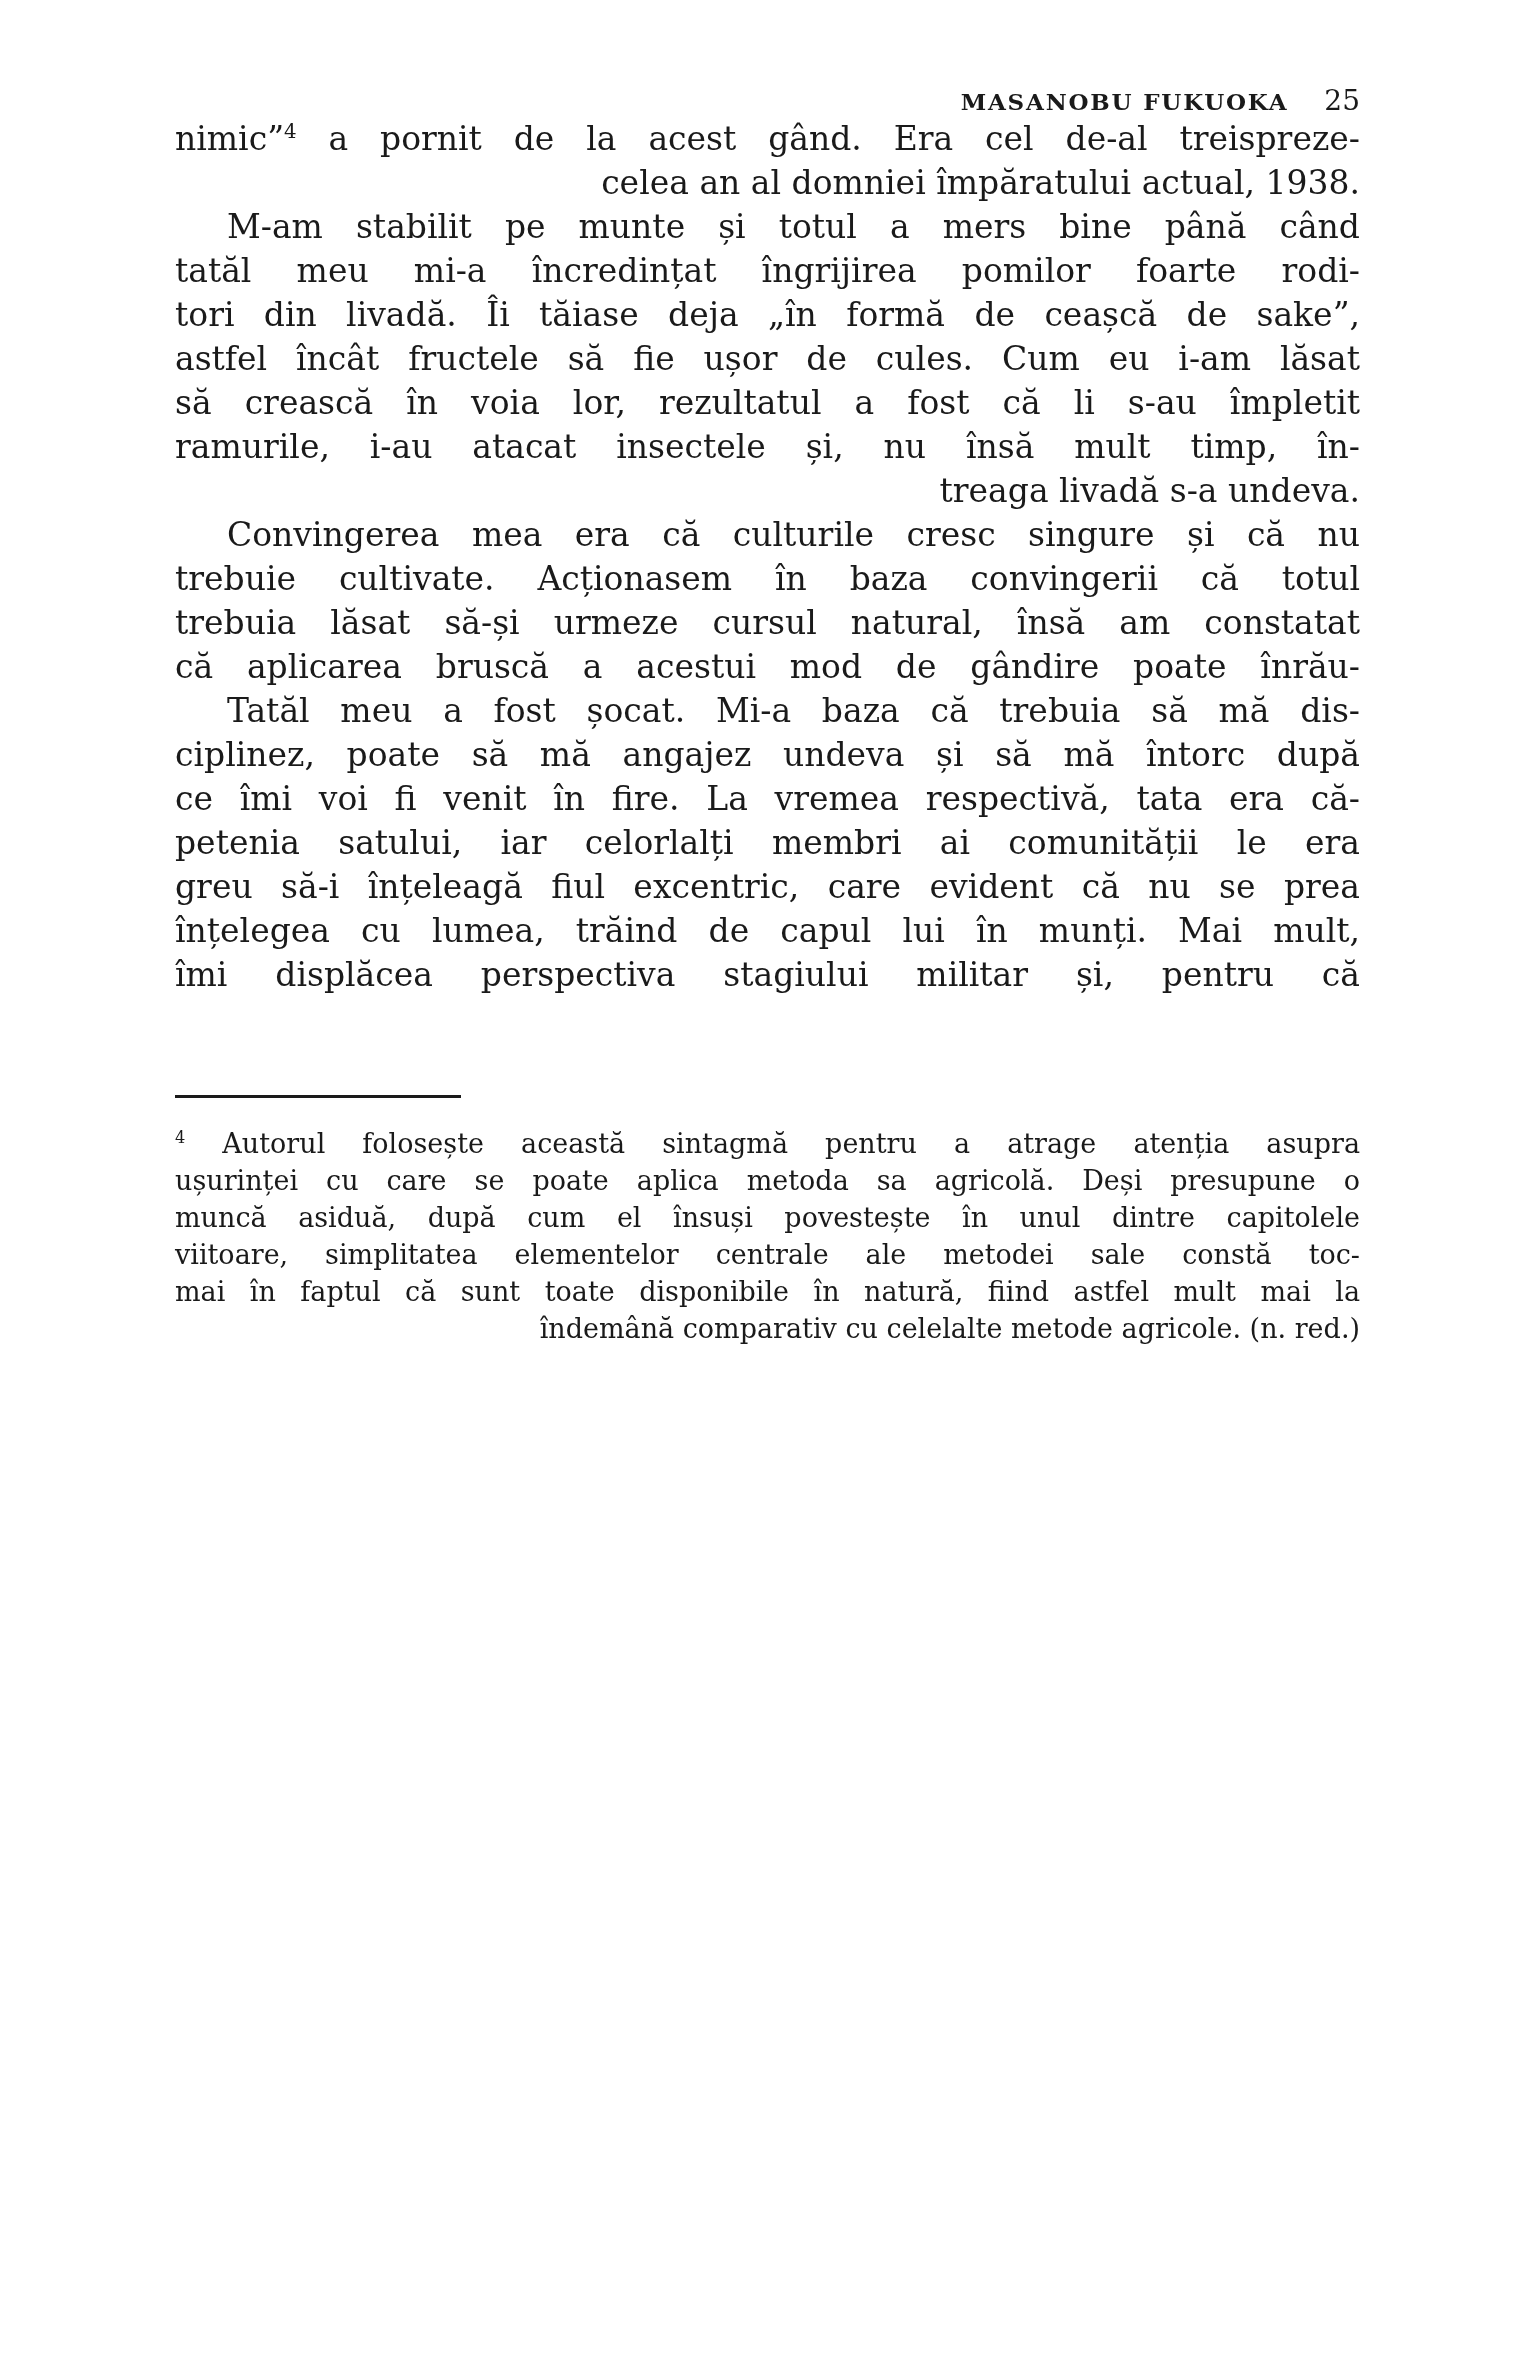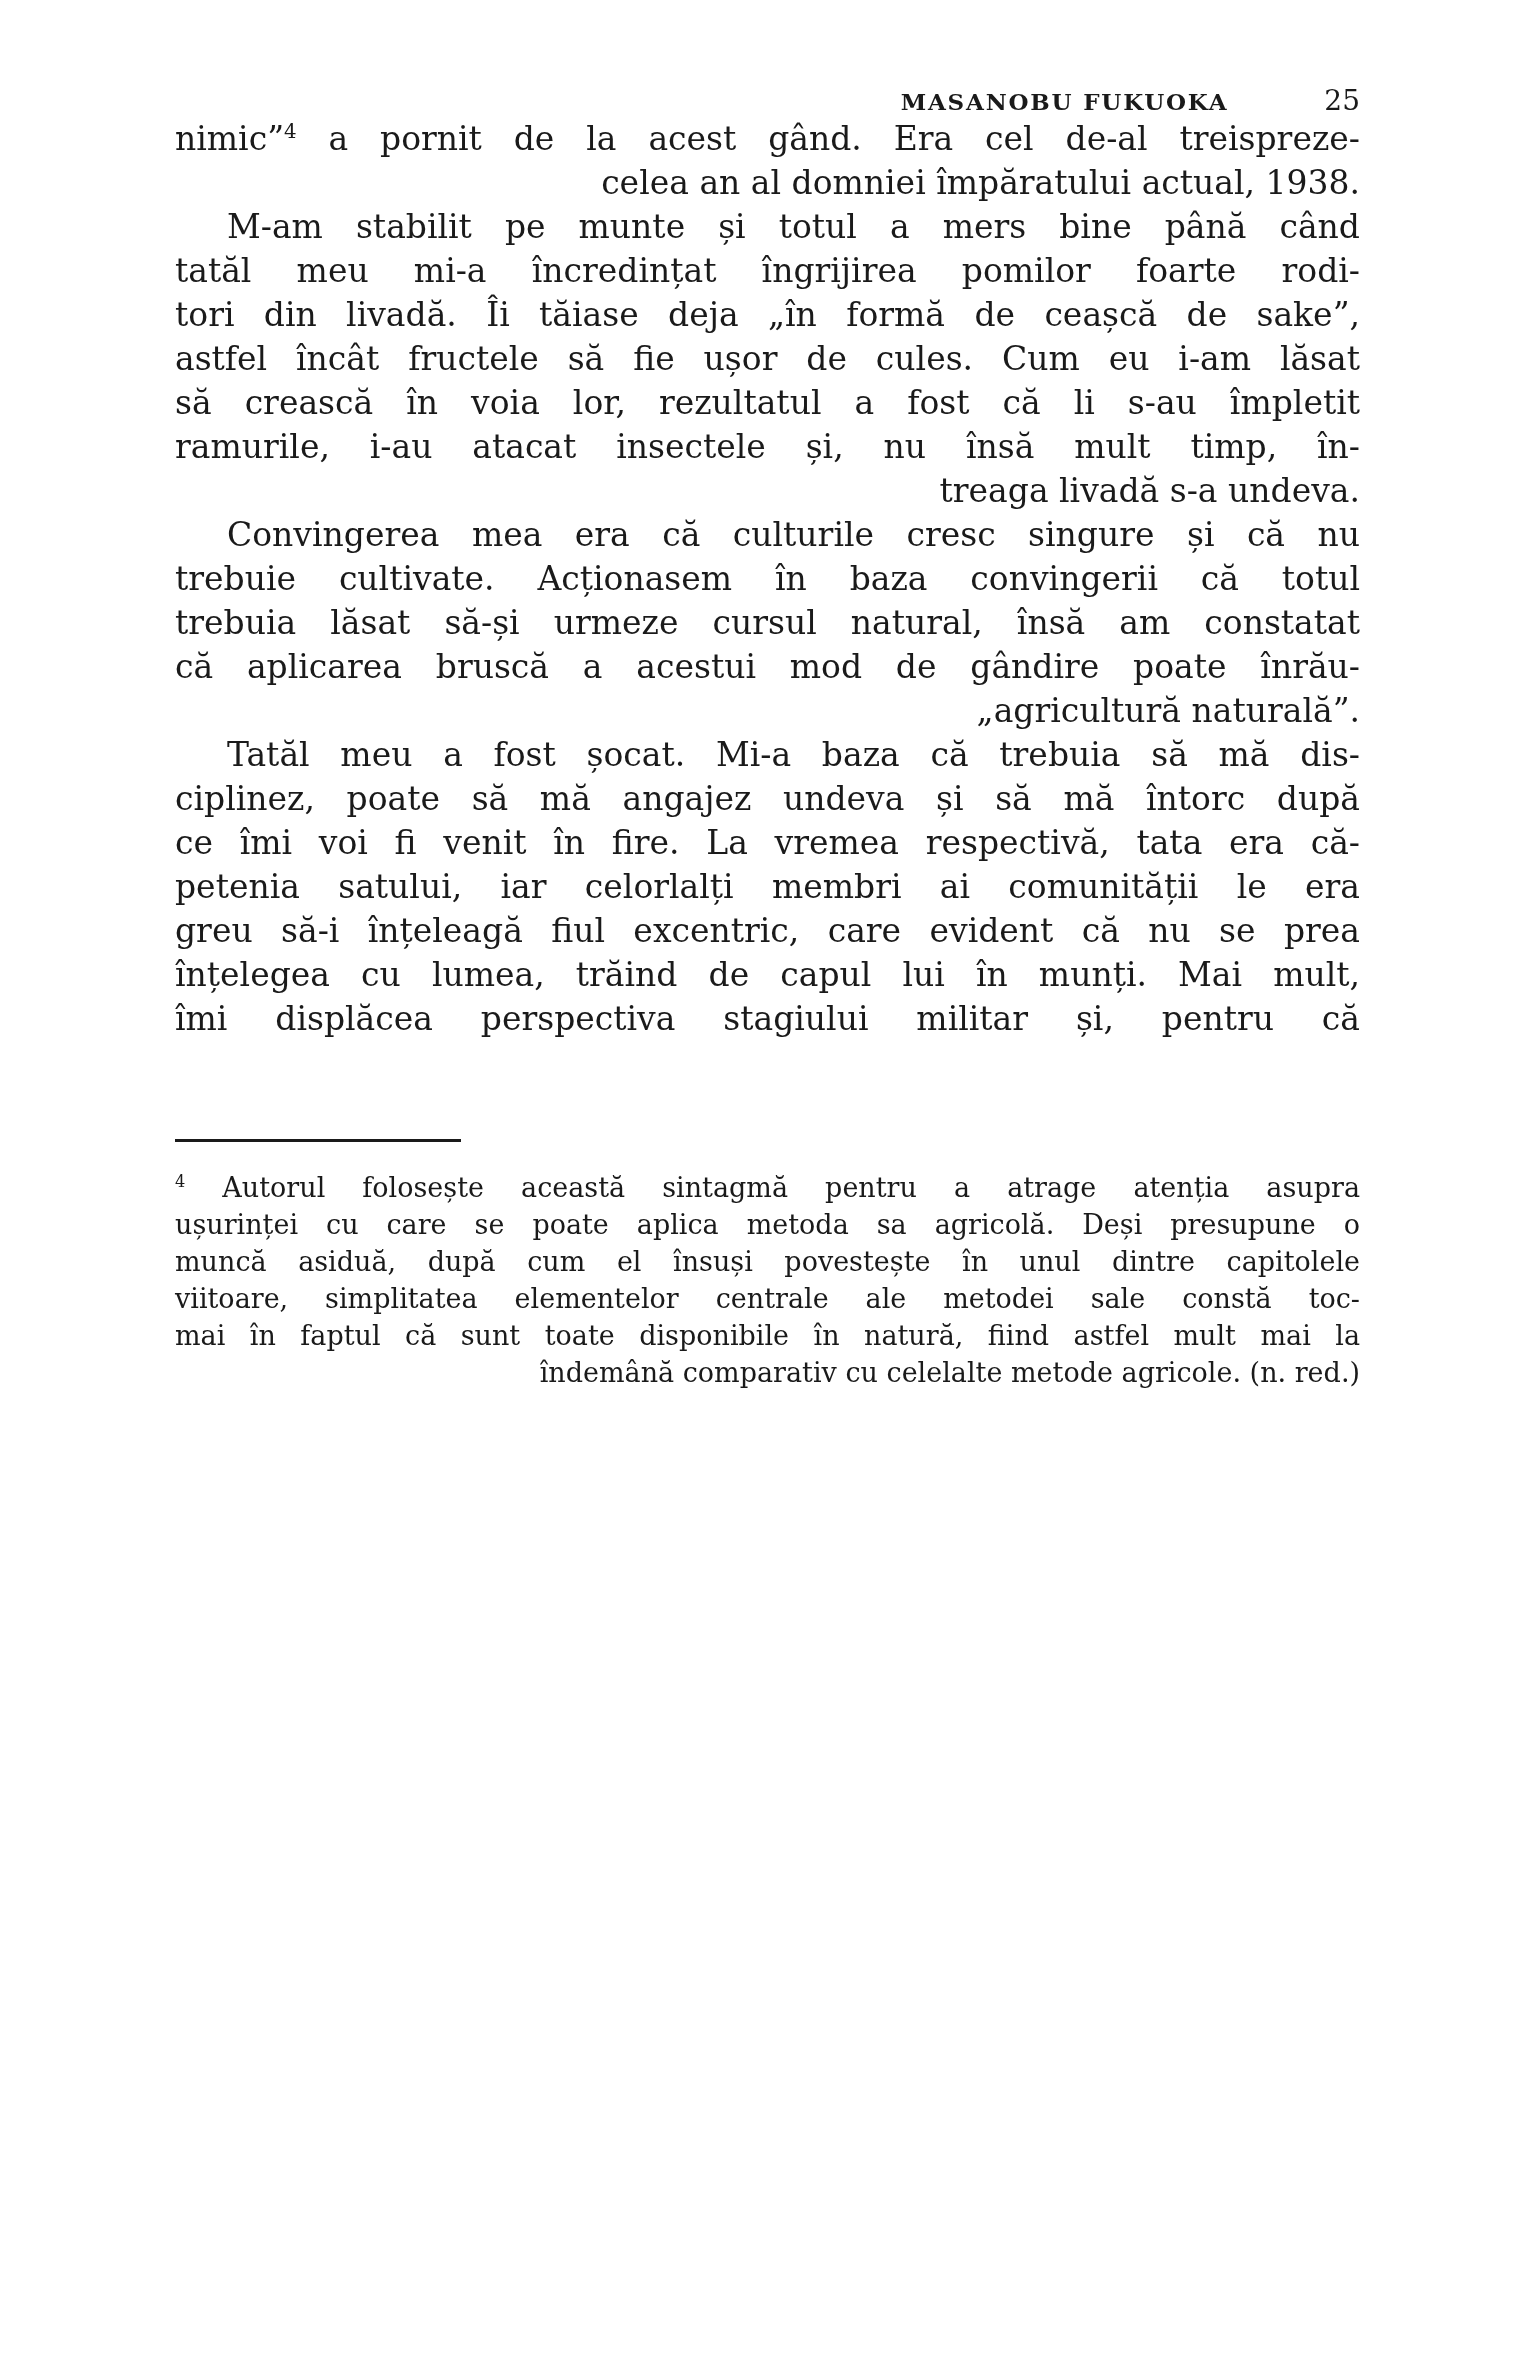--- a/index.html
+++ b/index.html
@@ -19,21 +19,21 @@
     position: absolute;
     left: 175px;
     top: 84px;
     width: 1185px;
   }
 
   .running-head {
     display: flex;
     justify-content: flex-end;
     align-items: baseline;
-    column-gap: 96px;
+    column-gap: 36px;
     font-weight: 700;
     font-size: 23px;
     letter-spacing: 1.8px;
     color: #1a1a1a;
   }
 
   .page-number {
     font-weight: 400;
     font-size: 28px;
     letter-spacing: 0;
@@ -90,21 +90,20 @@
           <div class="line just">astfel încât fructele să fie ușor de cules. Cum eu i-am lăsat</div>
           <div class="line just">să crească în voia lor, rezultatul a fost că li s-au împletit</div>
           <div class="line just">ramurile, i-au atacat insectele și, nu însă mult timp, în-</div>
           <div class="line">treaga livadă s-a undeva.</div>
         </div>
         <div>
           <div class="line just indent">Convingerea mea era că culturile cresc singure și că nu</div>
           <div class="line just">trebuie cultivate. Acționasem în baza convingerii că totul</div>
           <div class="line just">trebuia lăsat să-și urmeze cursul natural, însă am constatat</div>
           <div class="line just">că aplicarea bruscă a acestui mod de gândire poate înrău-</div>
-          <div class="line">„agricultură naturală”.</div>
         </div>
         <div>
           <div class="line just indent">Tatăl meu a fost șocat. Mi-a baza că trebuia să mă dis-</div>
           <div class="line just">ciplinez, poate să mă angajez undeva și să mă întorc după</div>
           <div class="line just">ce îmi voi fi venit în fire. La vremea respectivă, tata era că-</div>
           <div class="line just">petenia satului, iar celorlalți membri ai comunității le era</div>
           <div class="line just">greu să-i înțeleagă fiul excentric, care evident că nu se prea</div>
           <div class="line just">înțelegea cu lumea, trăind de capul lui în munți. Mai mult,</div>
           <div class="line just">îmi displăcea perspectiva stagiului militar și, pentru că</div>
         </div>

